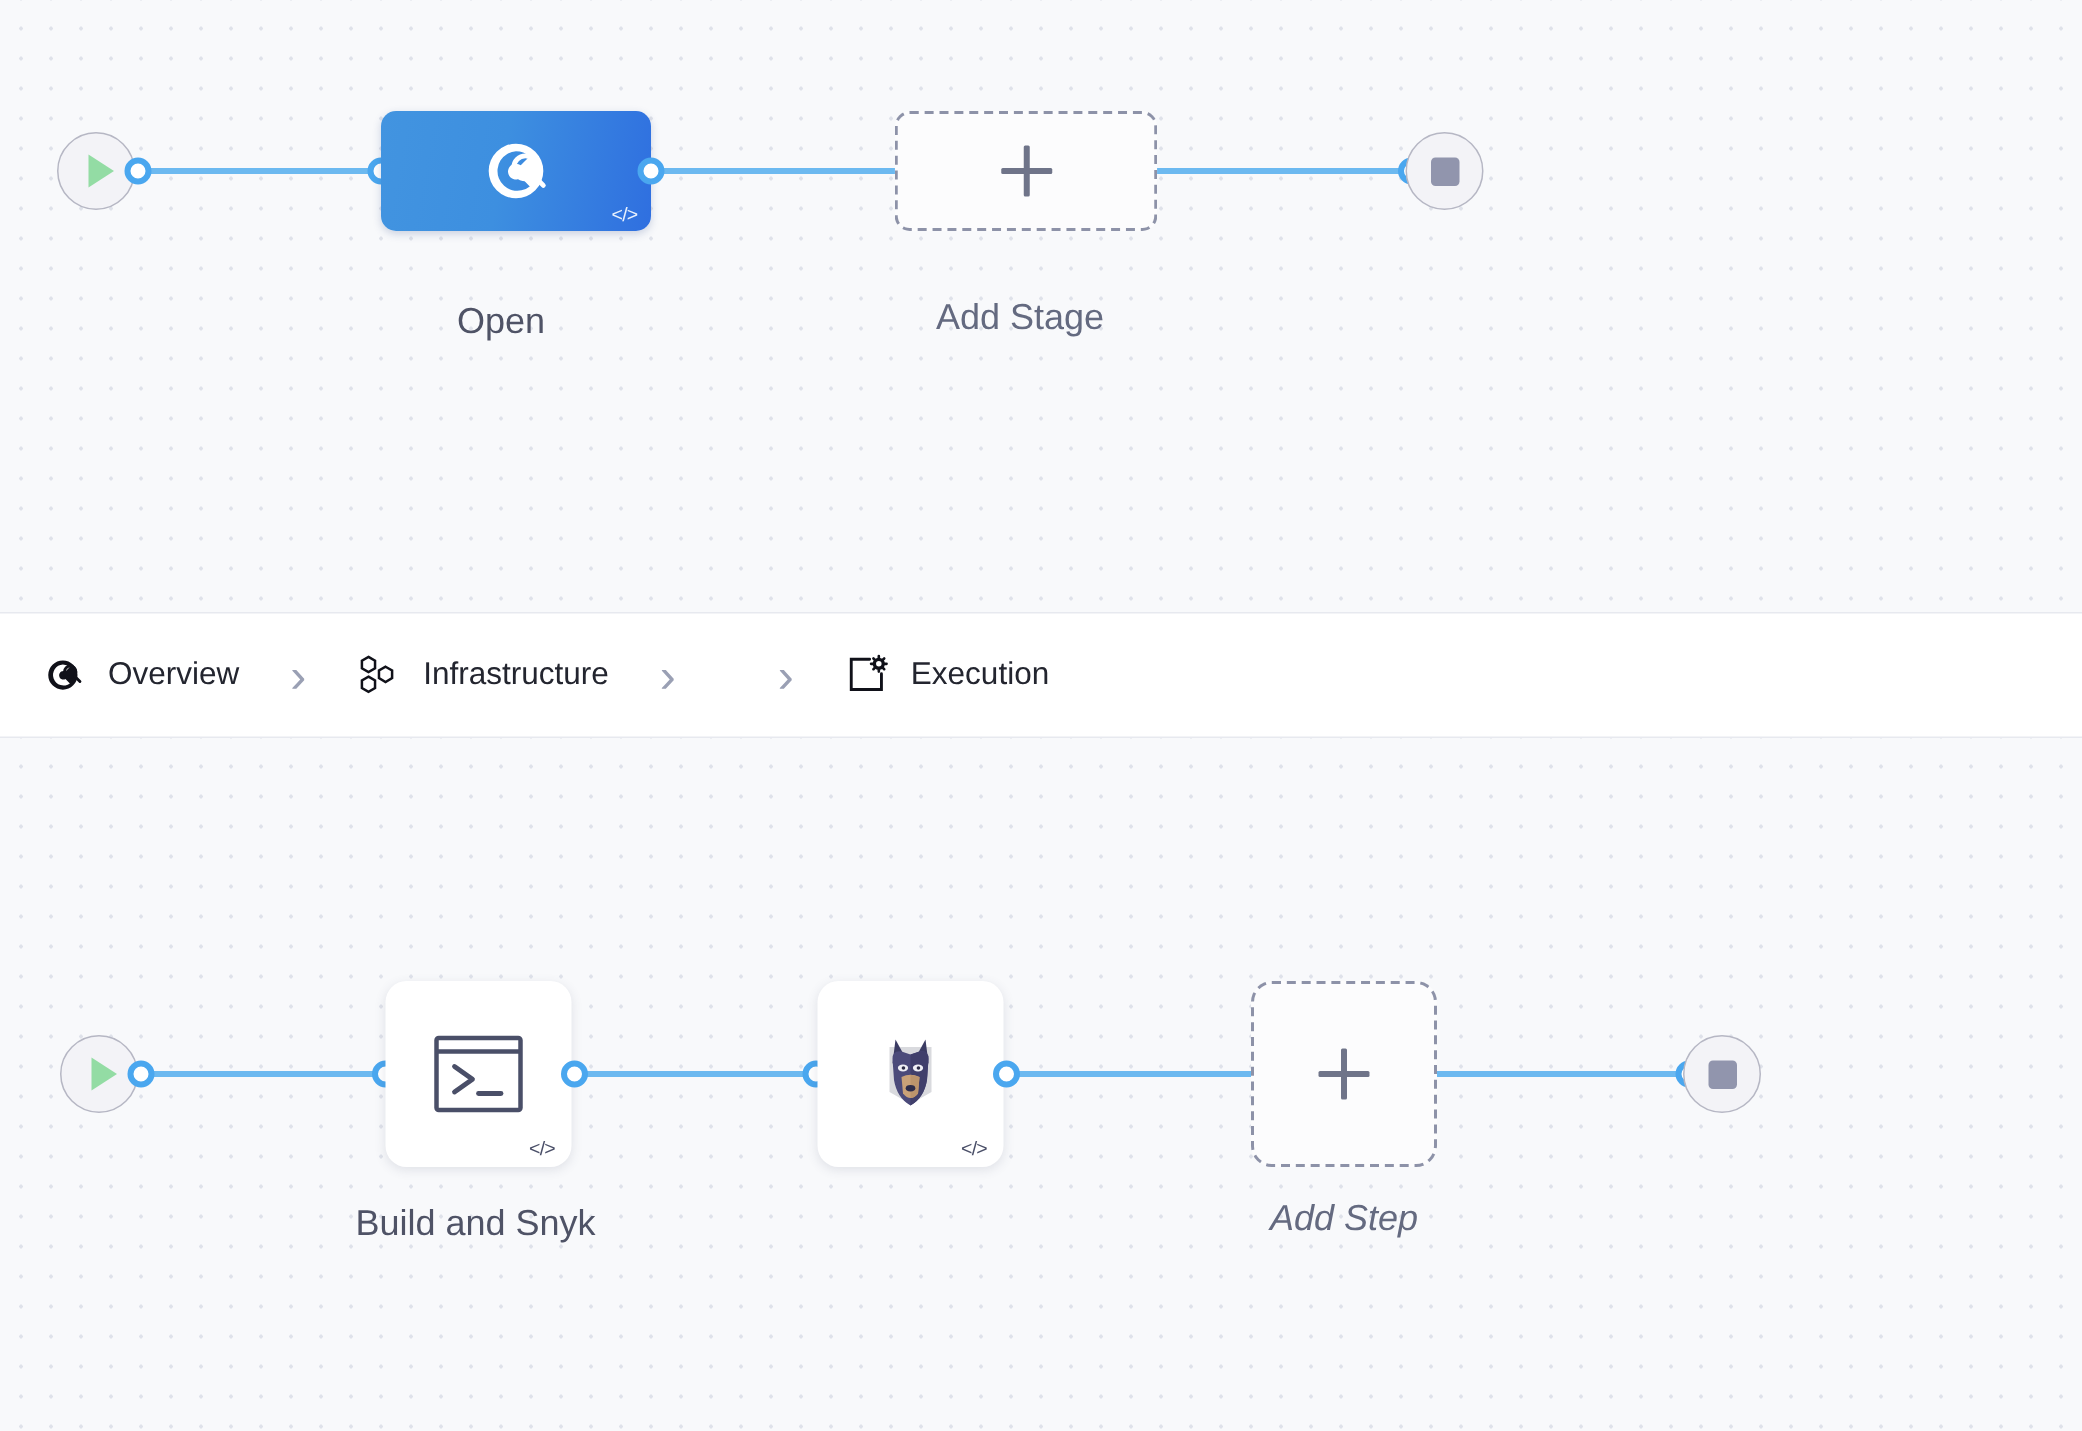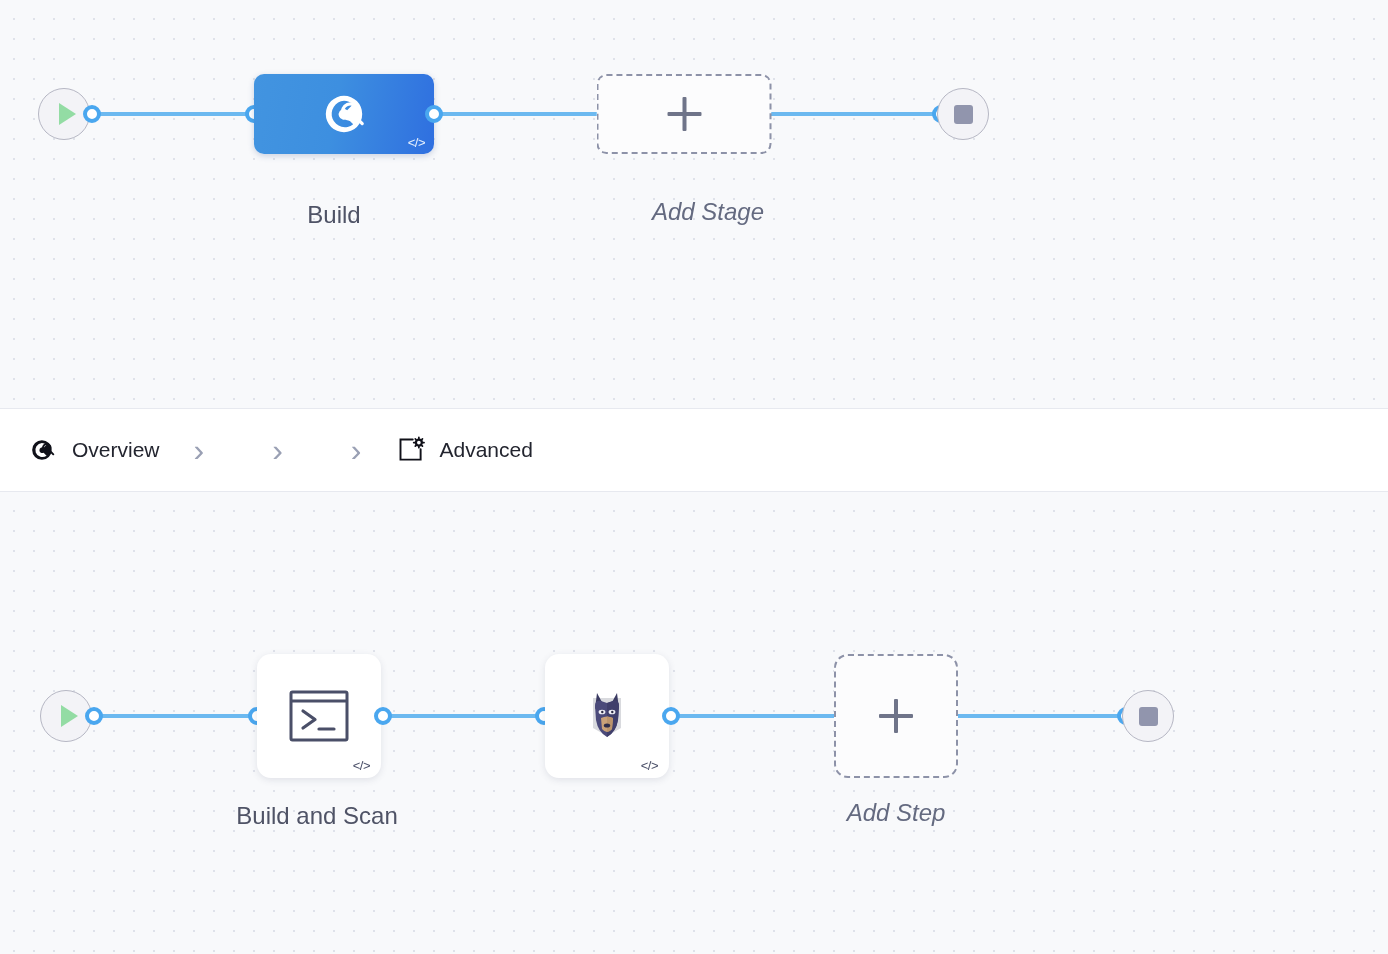--- a/index.html
+++ b/index.html
@@ -202,51 +202,61 @@
     <div class="add-node stage-size" style="left:684px;">
       <span class="plus"></span>
     </div>
 
     <div class="port" style="left:941px;"></div>
     <div class="terminal" style="left:963px;">
       <span class="stop-sq"></span>
     </div>
   </div>
 
-  <div class="caption" style="left:334px; top:194px;">Build</div>
-  <div class="caption muted" style="left:708px; top:191px;font-style:italic;">Add Stage</div>
+  <div class="caption" style="left:334px; top:194px;">Open</div>
+  <div class="caption muted" style="left:680px; top:191px;">Add Stage</div>
 </div>
 
 <div id="tabbar">
 
   <div class="tab">
     <span class="tab-icon">
       <svg width="26" height="26" viewBox="0 0 48 48">
         <path fill="#101119" d="M22 6a18 18 0 1 0 0 36 18 18 0 0 0 0-36zm0 5a13 13 0 0 1 8.6 3.3l-5.4 5.4A5.3 5.3 0 1 0 25.2 29l5.4 5.4A13 13 0 1 1 22 11z"></path>
         <circle cx="31" cy="20" r="7" fill="none" stroke="#101119" stroke-width="3.6"></circle>
         <path d="M36.5 25.5 L43 32" stroke="#101119" stroke-width="3.6" stroke-linecap="round"></path>
       </svg>
     </span>
     <span class="tab-label">Overview</span>
   </div>
   <span class="tab-sep">›</span>
 
+  <div class="tab">
+    <span class="tab-icon">
+      <svg width="30" height="28" viewBox="0 0 34 32" fill="none" stroke="#101119" stroke-width="1.9">
+        <path d="M8.6 2.2 13.6 5.1 13.6 10.9 8.6 13.8 3.6 10.9 3.6 5.1 Z"></path>
+        <path d="M8.6 17.2 13.6 20.1 13.6 25.9 8.6 28.8 3.6 25.9 3.6 20.1 Z"></path>
+        <path d="M21.6 9.7 26.6 12.6 26.6 18.4 21.6 21.3 16.6 18.4 16.6 12.6 Z"></path>
+      </svg>
+    </span>
+    <span class="tab-label">Infrastructure</span>
+  </div>
   <span class="tab-sep">›</span>
 
   <span class="tab-sep">›</span>
 
   <div class="tab">
     <span class="tab-icon">
       <svg width="30" height="28" viewBox="0 0 34 32" fill="none" stroke="#101119" stroke-width="2.2" stroke-linecap="round">
         <path d="M19 4 H5 V27 H28 V15"></path>
         <circle cx="26" cy="7.5" r="3.4" stroke-width="2.6"></circle>
         <path d="M26 1.6 V3  M26 12 V13.4  M20.1 7.5 H21.5  M30.5 7.5 H31.9 M21.9 3.4 L22.9 4.4 M29.1 10.6 L30.1 11.6 M30.1 3.4 L29.1 4.4 M22.9 10.6 L21.9 11.6" stroke-width="2"></path>
       </svg>
     </span>
-    <span class="tab-label">Advanced</span>
+    <span class="tab-label">Execution</span>
   </div>
 </div>
 
 <div class="pane" id="step-pane">
 
   <div class="flow-row" style="top:224px;">
 
     <div class="edge" style="left:84px; width:180px;"></div>
     <div class="edge" style="left:375px; width:180px;"></div>
     <div class="edge" style="left:662px; width:180px;"></div>
@@ -298,15 +308,15 @@
     <div class="add-node step-size" style="left:896px;">
       <span class="plus"></span>
     </div>
 
     <div class="port" style="left:1126px;"></div>
     <div class="terminal" style="left:1148px;">
       <span class="stop-sq"></span>
     </div>
   </div>
 
-  <div class="caption" style="left:317px; top:303px;">Build and Scan</div>
+  <div class="caption" style="left:317px; top:303px;">Build and Snyk</div>
   <div class="caption muted" style="left:896px; top:300px;font-style:italic;">Add Step</div>
 </div>
 
 </body></html>

